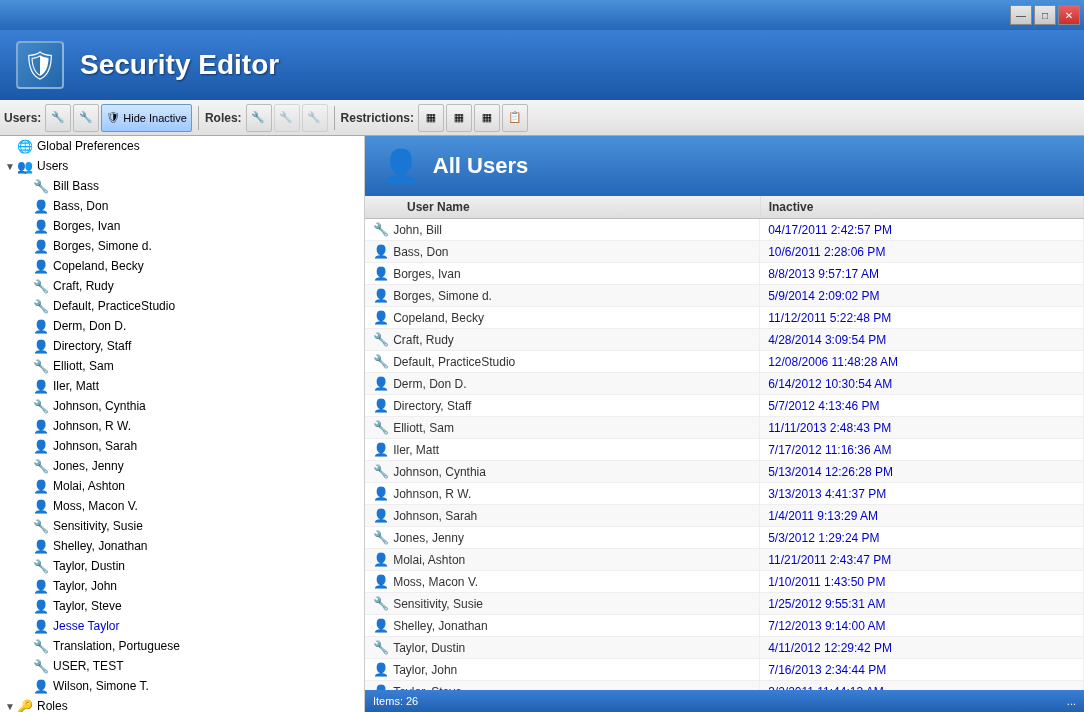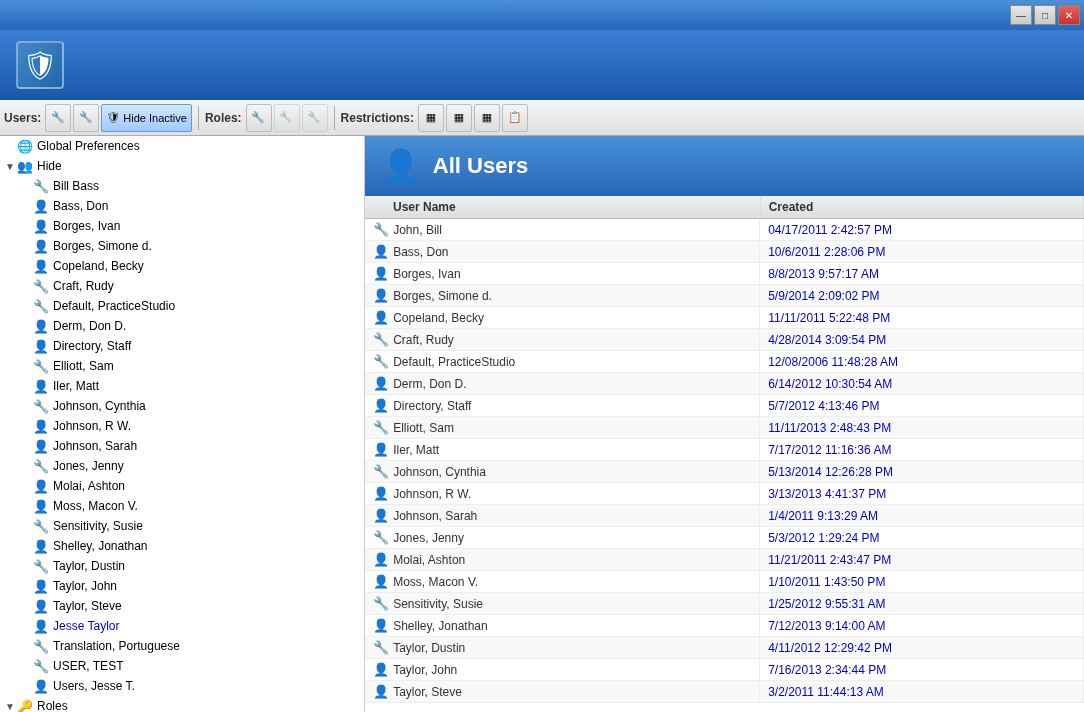--- a/index.html
+++ b/index.html
@@ -172,20 +172,21 @@
     <div class="title-bar-btn">—</div>
     <div class="title-bar-btn">□</div>
     <div class="title-bar-btn close">✕</div>
   </div>
 </div>
 
 <div class="app-header">
   <div class="app-logo">
     <span class="shield-icon">🛡</span>
   </div>
+  <span class="app-title">Security Editor</span>
 </div>
 
 <div class="toolbar">
   <span class="toolbar-label">Users:</span>
   <div class="toolbar-section">
     <button class="toolbar-btn" title="Add User">
       <span>🔧</span>
     </button>
     <button class="toolbar-btn" title="Remove User">
       <span style="color:#888">🔧</span>
@@ -232,21 +233,21 @@
 
     <div class="tree-item" style="padding-left:4px;">
       <span class="tree-expand">&nbsp;</span>
       <span class="tree-icon icon-globe">🌐</span>
       <span class="tree-label">Global Preferences</span>
     </div>
 
     <div class="tree-item" style="padding-left:4px;">
       <span class="tree-expand">▼</span>
       <span class="tree-icon icon-users">👥</span>
-      <span class="tree-label">Hide</span>
+      <span class="tree-label">Users</span>
     </div>
 
     <div class="tree-group" id="user-items">
     <div class="tree-item">
       <span class="tree-expand">&nbsp;</span>
       <span class="tree-icon" style="color:#cc4400">🔧</span>
       <span class="tree-label" style="">Bill Bass</span>
     </div>
         <div class="tree-item">
       <span class="tree-expand">&nbsp;</span>
@@ -364,21 +365,21 @@
       <span class="tree-label" style="">Translation, Portuguese</span>
     </div>
         <div class="tree-item">
       <span class="tree-expand">&nbsp;</span>
       <span class="tree-icon" style="color:#cc4400">🔧</span>
       <span class="tree-label" style="">USER, TEST</span>
     </div>
         <div class="tree-item">
       <span class="tree-expand">&nbsp;</span>
       <span class="tree-icon" style="color:#888">👤</span>
-      <span class="tree-label" style="">Users, Jesse T.</span>
+      <span class="tree-label" style="">Wilson, Simone T.</span>
     </div>
       </div>
 
     <div class="tree-item" style="padding-left:4px;">
       <span class="tree-expand">▼</span>
       <span class="tree-icon icon-globe">🔑</span>
       <span class="tree-label">Roles</span>
     </div>
 
   </div>
@@ -387,22 +388,22 @@
 
     <div class="content-header">
       <span class="content-header-icon">👤</span>
       <span class="content-header-title">All Users</span>
     </div>
 
     <div class="table-container">
       <table>
         <thead>
           <tr>
-            <th style="width:55%;padding-left:28px">User Name</th>
-            <th>Created</th>
+            <th style="width:55%;padding-left:42px">User Name</th>
+            <th>Inactive</th>
           </tr>
         </thead>
         <tbody id="users-tbody">
         <tr>
       <td style="display:flex;align-items:center;gap:4px;">
         <span style="color:#cc4400;font-size:13px;">🔧</span>
         <span>John, Bill</span>
       </td>
       <td class="date-col">04/17/2011 2:42:57 PM</td>
     </tr>
@@ -425,21 +426,21 @@
         <span style="color:#888;font-size:13px;">👤</span>
         <span>Borges, Simone d.</span>
       </td>
       <td class="date-col">5/9/2014 2:09:02 PM</td>
     </tr>
             <tr>
       <td style="display:flex;align-items:center;gap:4px;">
         <span style="color:#888;font-size:13px;">👤</span>
         <span>Copeland, Becky</span>
       </td>
-      <td class="date-col">11/11/2011 5:22:48 PM</td>
+      <td class="date-col">11/12/2011 5:22:48 PM</td>
     </tr>
             <tr>
       <td style="display:flex;align-items:center;gap:4px;">
         <span style="color:#cc4400;font-size:13px;">🔧</span>
         <span>Craft, Rudy</span>
       </td>
       <td class="date-col">4/28/2014 3:09:54 PM</td>
     </tr>
             <tr>
       <td style="display:flex;align-items:center;gap:4px;">
@@ -550,15 +551,19 @@
       <td style="display:flex;align-items:center;gap:4px;">
         <span style="color:#888;font-size:13px;">👤</span>
         <span>Taylor, Steve</span>
       </td>
       <td class="date-col">3/2/2011 11:44:13 AM</td>
     </tr>
           </tbody>
       </table>
     </div>
 
+    <div class="status-bar">
+      <span>Items: 26</span>
+      <span>...</span>
+    </div>
   </div>
 
 </div>
 
 </body></html>

